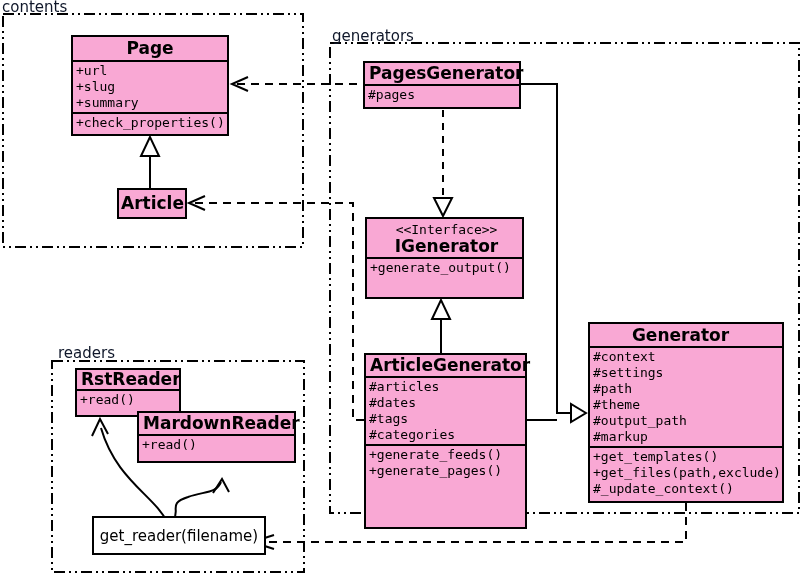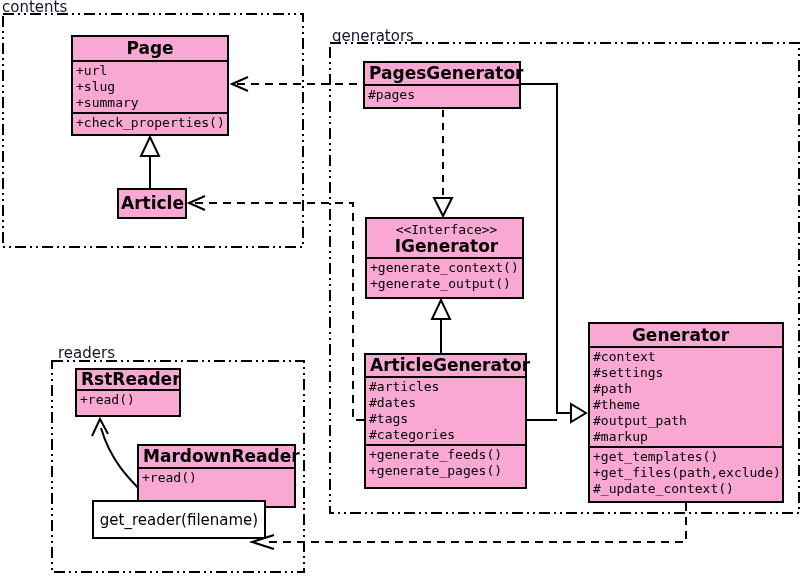--- a/index.html
+++ b/index.html
@@ -103,26 +103,25 @@
       <div class="member">#pages</div>
     </div>
   </div>
 
   <div class="umlbox" style="left:365px;top:217px;width:159px;height:82px;">
     <div class="cls-title" style="padding:3px 0 1px 4px;">
       <div class="stereotype">&lt;&lt;Interface&gt;&gt;</div>
       <div>IGenerator</div>
     </div>
     <div class="section">
-      <div class="member">+generate_context()</div>
       <div class="member">+generate_output()</div>
     </div>
   </div>
 
-  <div class="umlbox" style="left:364px;top:353px;width:163px;height:136px;">
+  <div class="umlbox" style="left:364px;top:353px;width:163px;height:176px;">
     <div class="cls-title" style="padding:1px 4px;">ArticleGenerator</div>
     <div class="section">
       <div class="member">#articles</div>
       <div class="member">#dates</div>
       <div class="member">#tags</div>
       <div class="member">#categories</div>
     </div>
     <div class="section">
       <div class="member">+generate_feeds()</div>
       <div class="member">+generate_pages()</div>
@@ -146,24 +145,24 @@
     </div>
   </div>
 
   <div class="umlbox" style="left:75px;top:368px;width:106px;height:49px;">
     <div class="cls-title" style="padding:0 4px;">RstReader</div>
     <div class="section">
       <div class="member">+read()</div>
     </div>
   </div>
 
-  <div class="umlbox" style="left:137px;top:444px;width:159px;height:64px;">
+  <div class="umlbox" style="left:137px;top:411px;width:159px;height:52px;">
     <div class="cls-title" style="padding:1px 4px;">MardownReader</div>
     <div class="section">
       <div class="member">+read()</div>
     </div>
   </div>
 
-  <div class="plainbox" style="left:92px;top:500px;width:174px;height:39px;">
+  <div class="plainbox" style="left:92px;top:516px;width:174px;height:39px;">
     <span>get_reader(filename)</span>
   </div>
 
 </div>
 
 </body></html>

